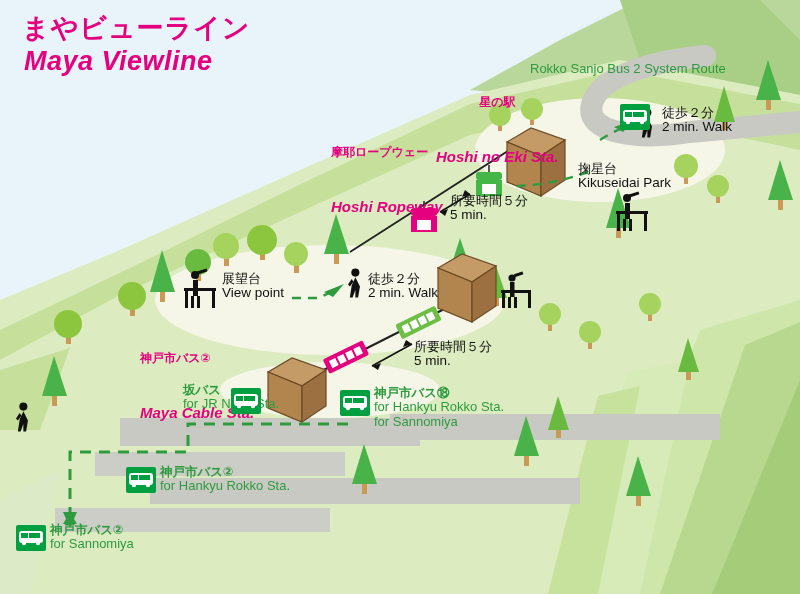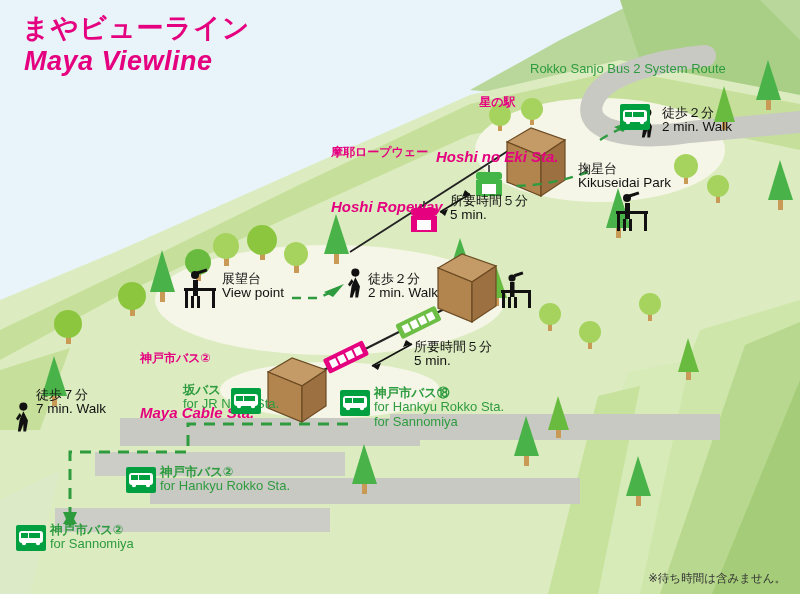--- a/index.html
+++ b/index.html
@@ -380,24 +380,20 @@
         <circle cx="5" cy="14" r="2.2" fill="#fff"></circle>
         <circle cx="19" cy="14" r="2.2" fill="#fff"></circle>
       </svg>
   </div>
   <div class="rowlbl" style="left:374px;top:386px;">
     <div class="jp" style="color:#2e9b3f;font-size:12.5px;font-weight:bold;">神戸市バス⑱</div>
     <div class="en" style="color:#2e9b3f;font-size:13px;">for Hankyu Rokko Sta.</div>
     <div class="en" style="color:#2e9b3f;font-size:13px;">for Sannomiya</div>
   </div>
 
-  <div class="lbl black" style="left:36px;top:388px;">
-    <div class="jp">徒歩７分</div>
-    <div class="en">7 min. Walk</div>
-  </div>
 
   <div class="busico" style="left:126px;top:467px;">
     <svg width="24" height="18" viewBox="0 0 24 18">
         <rect x="0" y="2" width="24" height="12" rx="3" fill="#fff"></rect>
         <rect x="2" y="4" width="7" height="5" fill="#00a040"></rect>
         <rect x="10" y="4" width="11" height="5" fill="#00a040"></rect>
         <circle cx="5" cy="14" r="2.2" fill="#fff"></circle>
         <circle cx="19" cy="14" r="2.2" fill="#fff"></circle>
       </svg>
   </div>
@@ -413,15 +409,14 @@
         <rect x="10" y="4" width="11" height="5" fill="#00a040"></rect>
         <circle cx="5" cy="14" r="2.2" fill="#fff"></circle>
         <circle cx="19" cy="14" r="2.2" fill="#fff"></circle>
       </svg>
   </div>
   <div class="rowlbl" style="left:50px;top:523px;">
     <div class="jp" style="color:#2e9b3f;font-size:12.5px;font-weight:bold;">神戸市バス②</div>
     <div class="en" style="color:#2e9b3f;font-size:13px;">for Sannomiya</div>
   </div>
 
-  <div class="foot">※待ち時間は含みません。</div>
 
 </div>
 
 </body></html>

